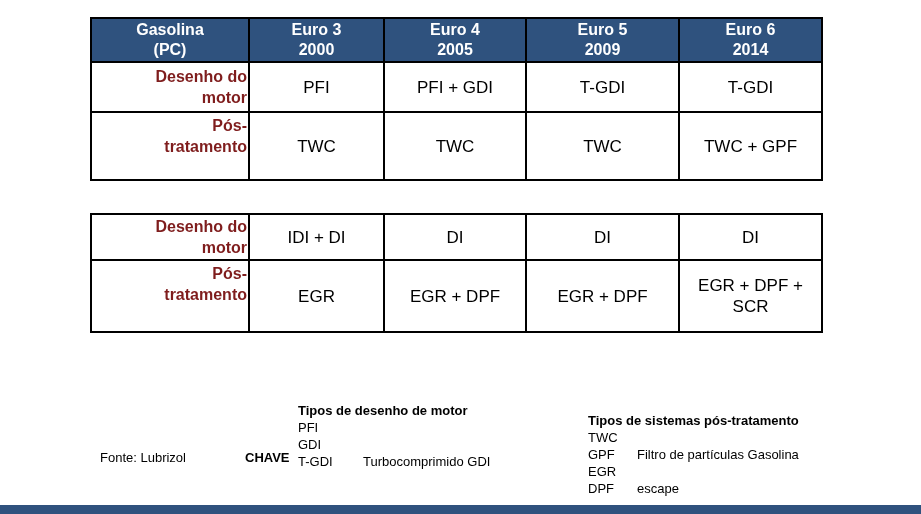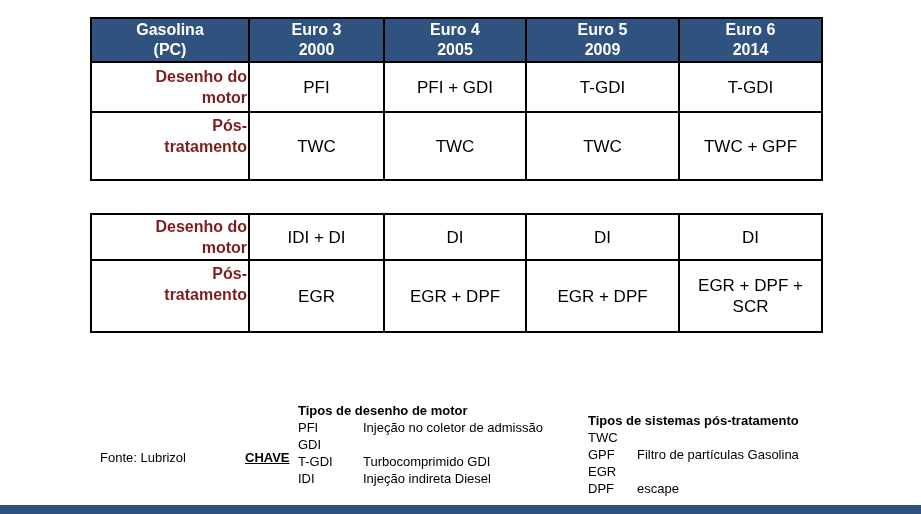--- a/index.html
+++ b/index.html
@@ -47,21 +47,21 @@
     line-height: 21px;
     text-align: center;
     vertical-align: middle;
     color: #000000;
     background: #ffffff;
     padding: 0 6px;
   }
 
   .legend { position: absolute; left: 0; top: 0; width: 921px; font-size: 13px; color: #000000; }
   .lg-abs { position: absolute; line-height: 17px; white-space: nowrap; margin-top: 47px; }
-  .lg-bold { font-weight: bold; text-decoration: underline; }
+  .lg-bold { font-weight: bold; }
   .keyblock { position: absolute; }
   .keyblock .khead { font-weight: bold; line-height: 17px; white-space: nowrap; }
   .krow { display: flex; line-height: 17px; white-space: nowrap; }
   .krow .abbr { flex: 0 0 auto; }
   .keyblock.kb-engine .abbr { width: 65px; }
   .keyblock.kb-after .abbr { width: 49px; }
 
   .footer-bar {
     position: absolute;
     left: 0; top: 505px;
@@ -138,32 +138,27 @@
   </div>
 
   <div class="legend">
     <div class="lg-abs" style="left:100px; top:402px;">Fonte: Lubrizol</div>
     <div class="lg-abs lg-bold" style="left:245px; top:402px;">CHAVE</div>
 
     <div class="keyblock kb-engine" style="left:298px; top:402px;">
       <div class="khead">Tipos de desenho de motor</div>
       <div class="krow">
         <span class="abbr">PFI</span>
-        <span class="desc">Injeção no coletor de admissão</span>
       </div>
       <div class="krow">
         <span class="abbr">GDI</span>
       </div>
       <div class="krow">
         <span class="abbr">T-GDI</span>
         <span class="desc">Turbocomprimido GDI</span>
-      </div>
-      <div class="krow">
-        <span class="abbr">IDI</span>
-        <span class="desc">Injeção indireta Diesel</span>
       </div>
     </div>
 
     <div class="keyblock kb-after" style="left:588px; top:412px;">
       <div class="khead">Tipos de sistemas pós-tratamento</div>
       <div class="krow">
         <span class="abbr">TWC</span>
       </div>
       <div class="krow">
         <span class="abbr">GPF</span>

